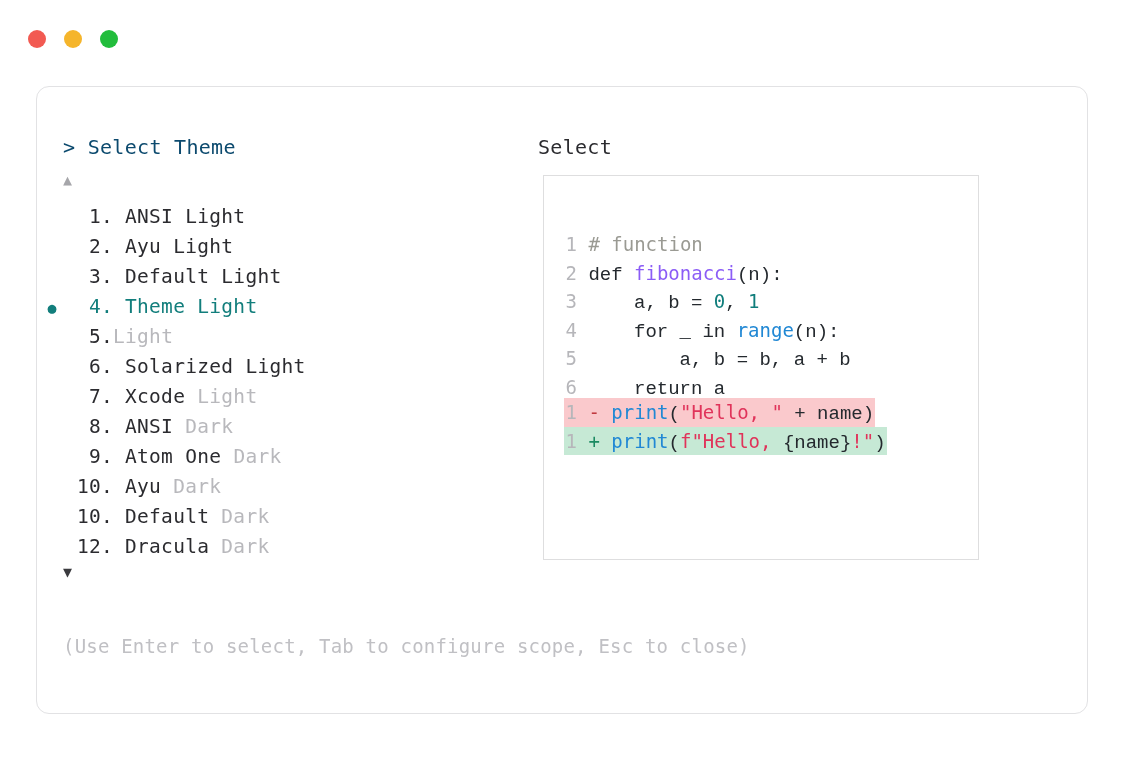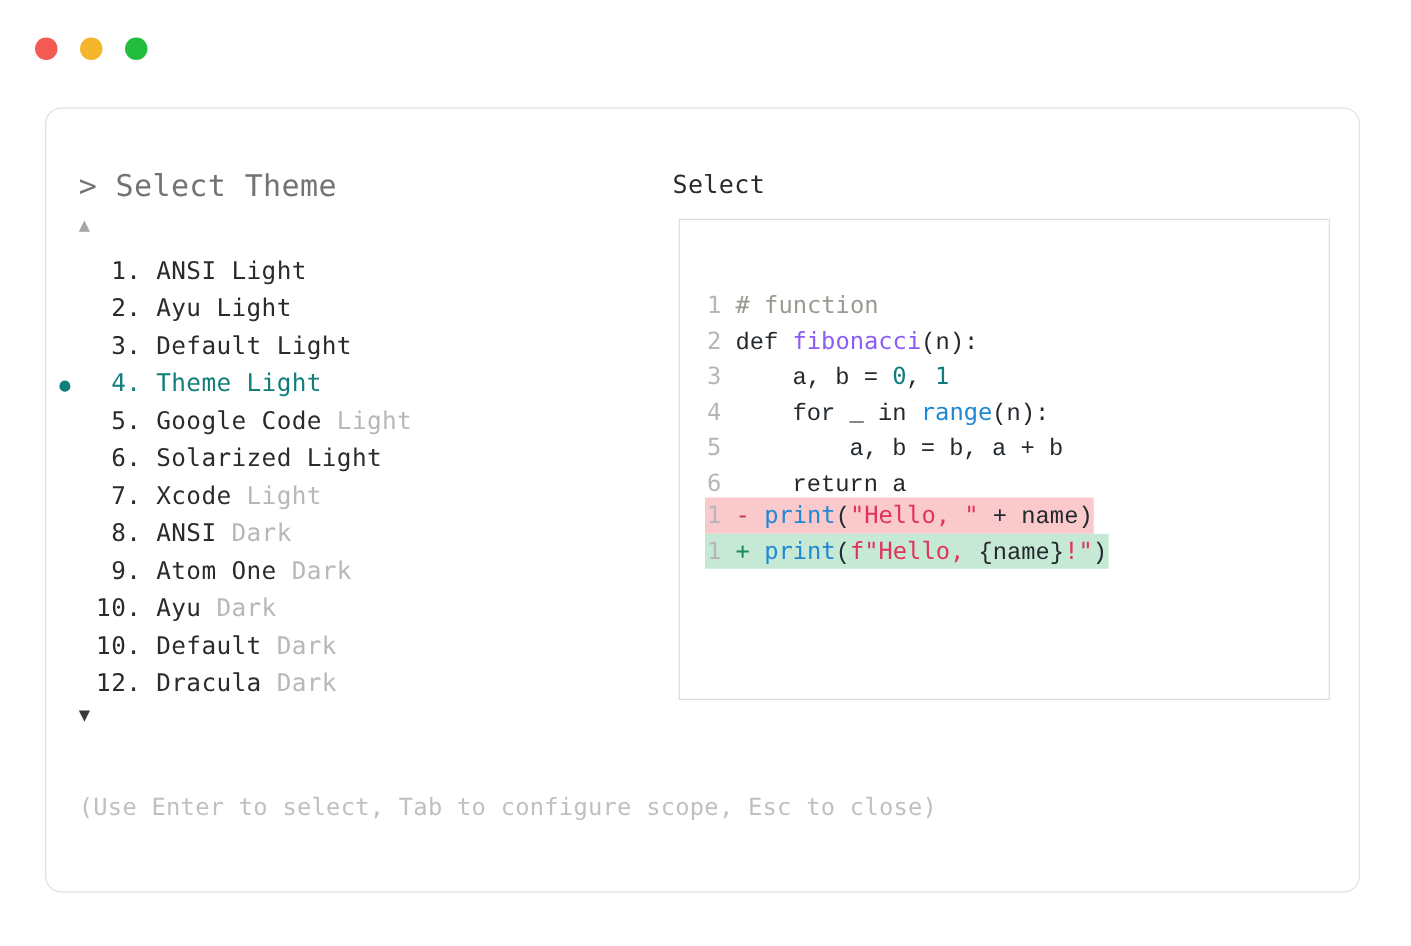--- a/index.html
+++ b/index.html
@@ -55,22 +55,22 @@
   .headers {
     position: absolute;
     left: 0;
     top: 0;
     width: 100%;
   }
   .hdr-left {
     position: absolute;
     left: 26px;
     top: 48px;
-    font-size: 24px;
-    color: #737373;
+    font-size: 20px;
+    color: #0c4a6e;
     letter-spacing: 0.3px;
     white-space: pre;
   }
   .hdr-right {
     position: absolute;
     left: 501px;
     top: 48px;
     font-size: 20px;
     color: #2b2b2f;
     letter-spacing: 0.3px;
@@ -139,21 +139,21 @@
     color: #c0c0c4;
     letter-spacing: 0.2px;
     white-space: pre;
   }
 
   
   .preview-panel {
     position: absolute;
     left: 506px;
     top: 88px;
-    width: 521px;
+    width: 436px;
     height: 385px;
     border: 1.5px solid #dededf;
     background: #ffffff;
   }
   .code {
     position: absolute;
     left: 20px;
     top: 54px;
     font-size: 19px;
     line-height: 28.5px;
@@ -211,21 +211,21 @@
       <div class="hdr-right">Select</div>
     </div>
 
     <div class="list-col">
       <div class="scroll-arrow up">▲</div>
       <ul class="theme-list" id="theme-list">
           <li class="theme-row"><span class="bullet empty">●</span><span class="idx">1.</span><span class="name">ANSI </span><span class="variant solid">Light</span></li>
           <li class="theme-row"><span class="bullet empty">●</span><span class="idx">2.</span><span class="name">Ayu </span><span class="variant solid">Light</span></li>
           <li class="theme-row"><span class="bullet empty">●</span><span class="idx">3.</span><span class="name">Default </span><span class="variant solid">Light</span></li>
           <li class="theme-row selected"><span class="bullet">●</span><span class="idx">4.</span><span class="name">Theme </span><span class="variant solid">Light</span></li>
-          <li class="theme-row"><span class="bullet empty">●</span><span class="idx">5.</span><span class="name">Google Code </span><span class="variant dim">Light</span></li>
+          <li class="theme-row"><span class="bullet empty">●</span><span class="idx">5.</span><span class="variant dim">Light</span></li>
           <li class="theme-row"><span class="bullet empty">●</span><span class="idx">6.</span><span class="name">Solarized </span><span class="variant solid">Light</span></li>
           <li class="theme-row"><span class="bullet empty">●</span><span class="idx">7.</span><span class="name">Xcode </span><span class="variant dim">Light</span></li>
           <li class="theme-row"><span class="bullet empty">●</span><span class="idx">8.</span><span class="name">ANSI </span><span class="variant dim">Dark</span></li>
           <li class="theme-row"><span class="bullet empty">●</span><span class="idx">9.</span><span class="name">Atom One </span><span class="variant dim">Dark</span></li>
           <li class="theme-row"><span class="bullet empty">●</span><span class="idx">10.</span><span class="name">Ayu </span><span class="variant dim">Dark</span></li>
           <li class="theme-row"><span class="bullet empty">●</span><span class="idx">10.</span><span class="name">Default </span><span class="variant dim">Dark</span></li>
           <li class="theme-row"><span class="bullet empty">●</span><span class="idx">12.</span><span class="name">Dracula </span><span class="variant dim">Dark</span></li>
         </ul>
       <div class="scroll-arrow down" id="scroll-down">▼</div>
     </div>

